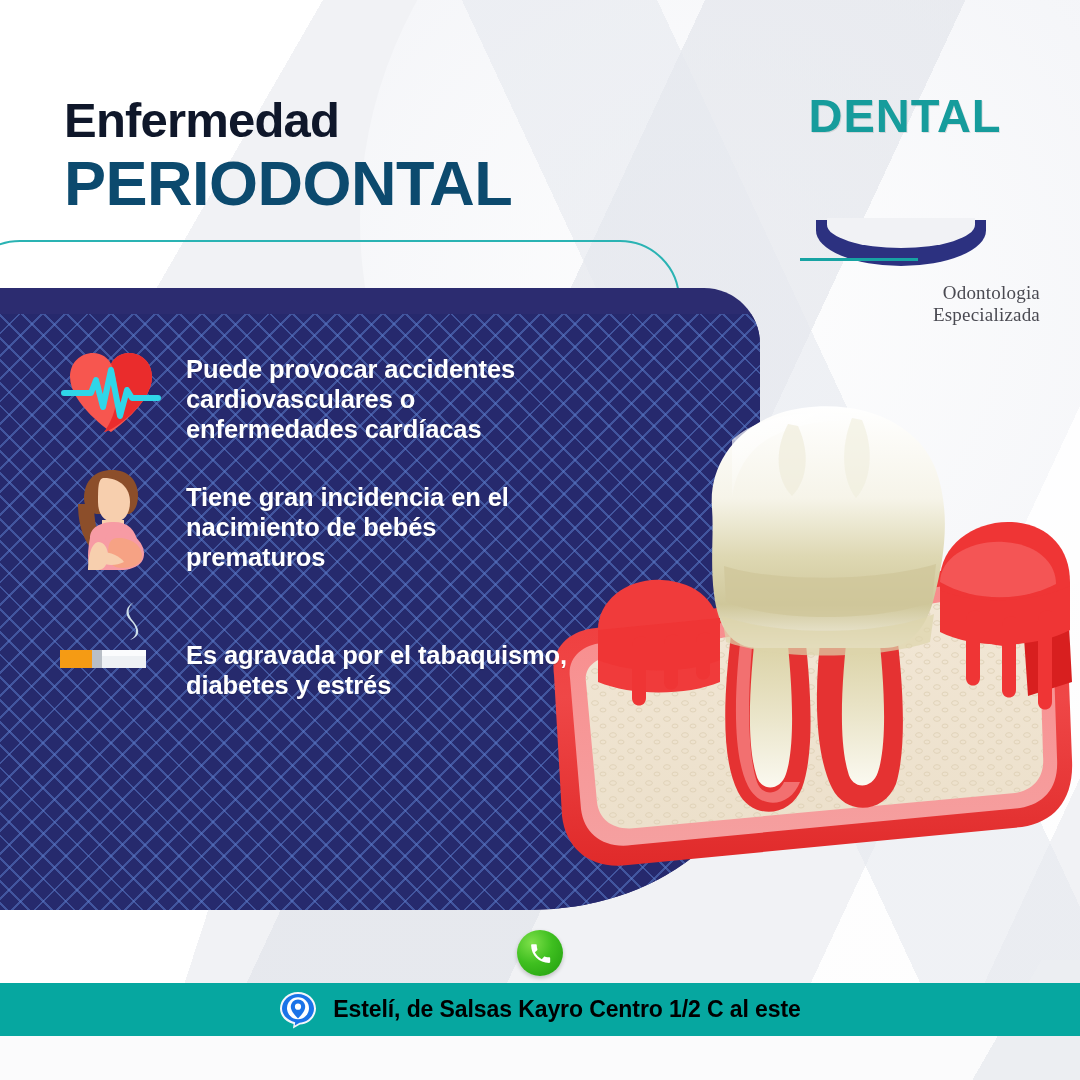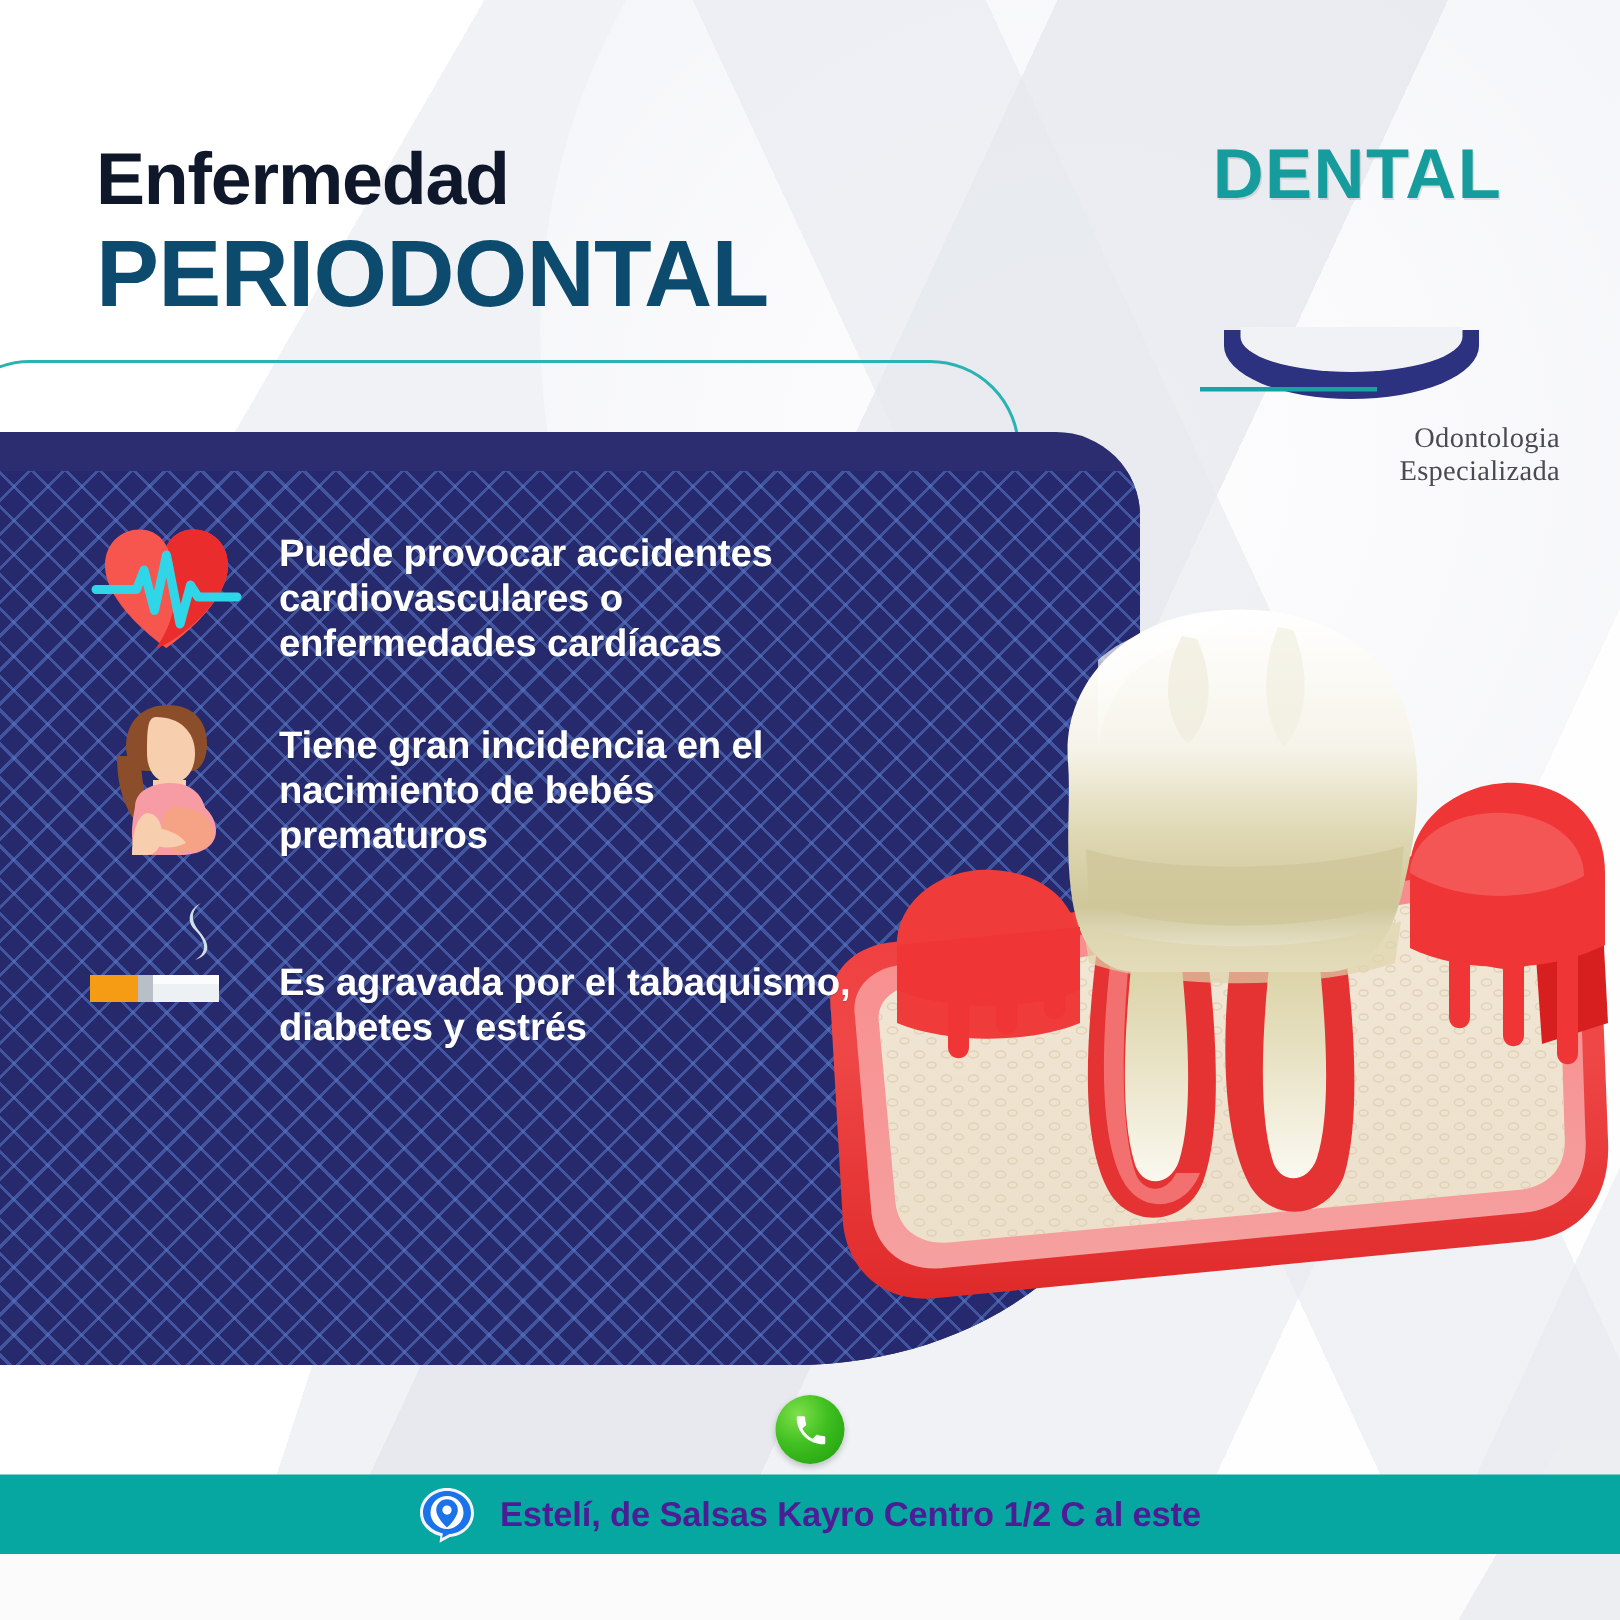--- a/index.html
+++ b/index.html
@@ -92,21 +92,21 @@
 
   
   .phone-row{position:absolute;left:0;top:930px;width:1080px;display:flex;align-items:center;justify-content:center;gap:16px;flex-direction:column;}
   .phone-icon{width:46px;height:46px;border-radius:50%;position:relative;
       background:radial-gradient(circle at 32% 28%, #7ee04a 0%, #3fbf20 45%, #1f9c0d 100%);
       box-shadow:0 2px 4px rgba(0,0,0,.22);display:flex;align-items:center;justify-content:center;}
   .phone-num{font-size:45px;font-weight:800;color:#2c2f74;letter-spacing:.5px;}
   .addr-bar{position:absolute;left:0;top:983px;width:1080px;height:53px;background:#06a7a0;
       display:flex;align-items:center;justify-content:center;gap:16px;}
   .pin-icon{width:38px;height:38px;position:relative;}
-  .addr-text{color:#4c1d95;font-size:23px;font-weight:800;letter-spacing:-.1px;text-align:right;}
+  .addr-text{color:#000000;font-size:23px;font-weight:800;letter-spacing:-.1px;text-align:right;}
 </style>
 </head>
 <body>
 
 <div id="poster">
 
   <div class="bg-base"></div>
   <div class="bg-circle"></div>
   <div class="bg-diag"></div>
   <div class="bg-diag2"></div>

